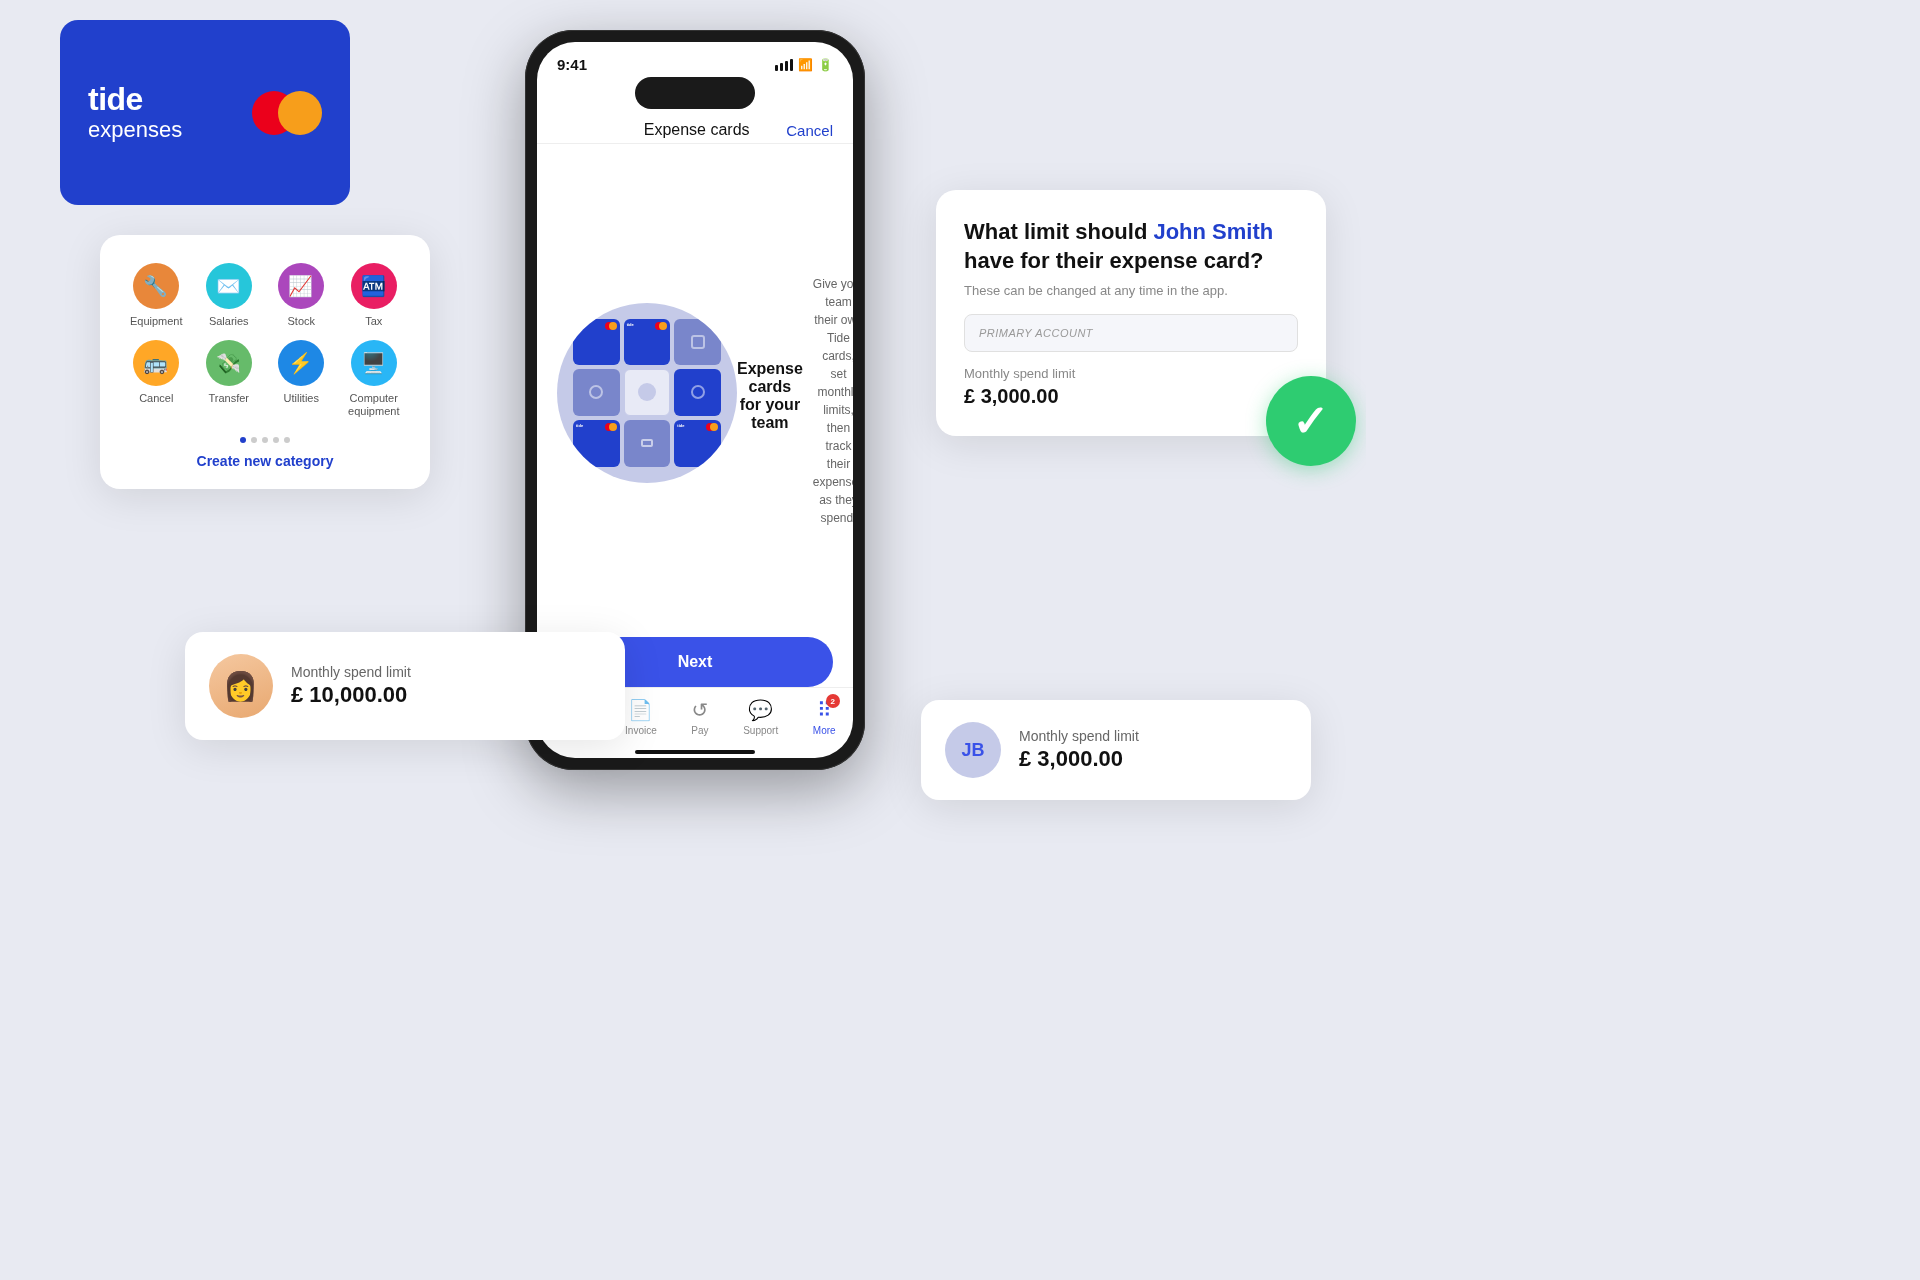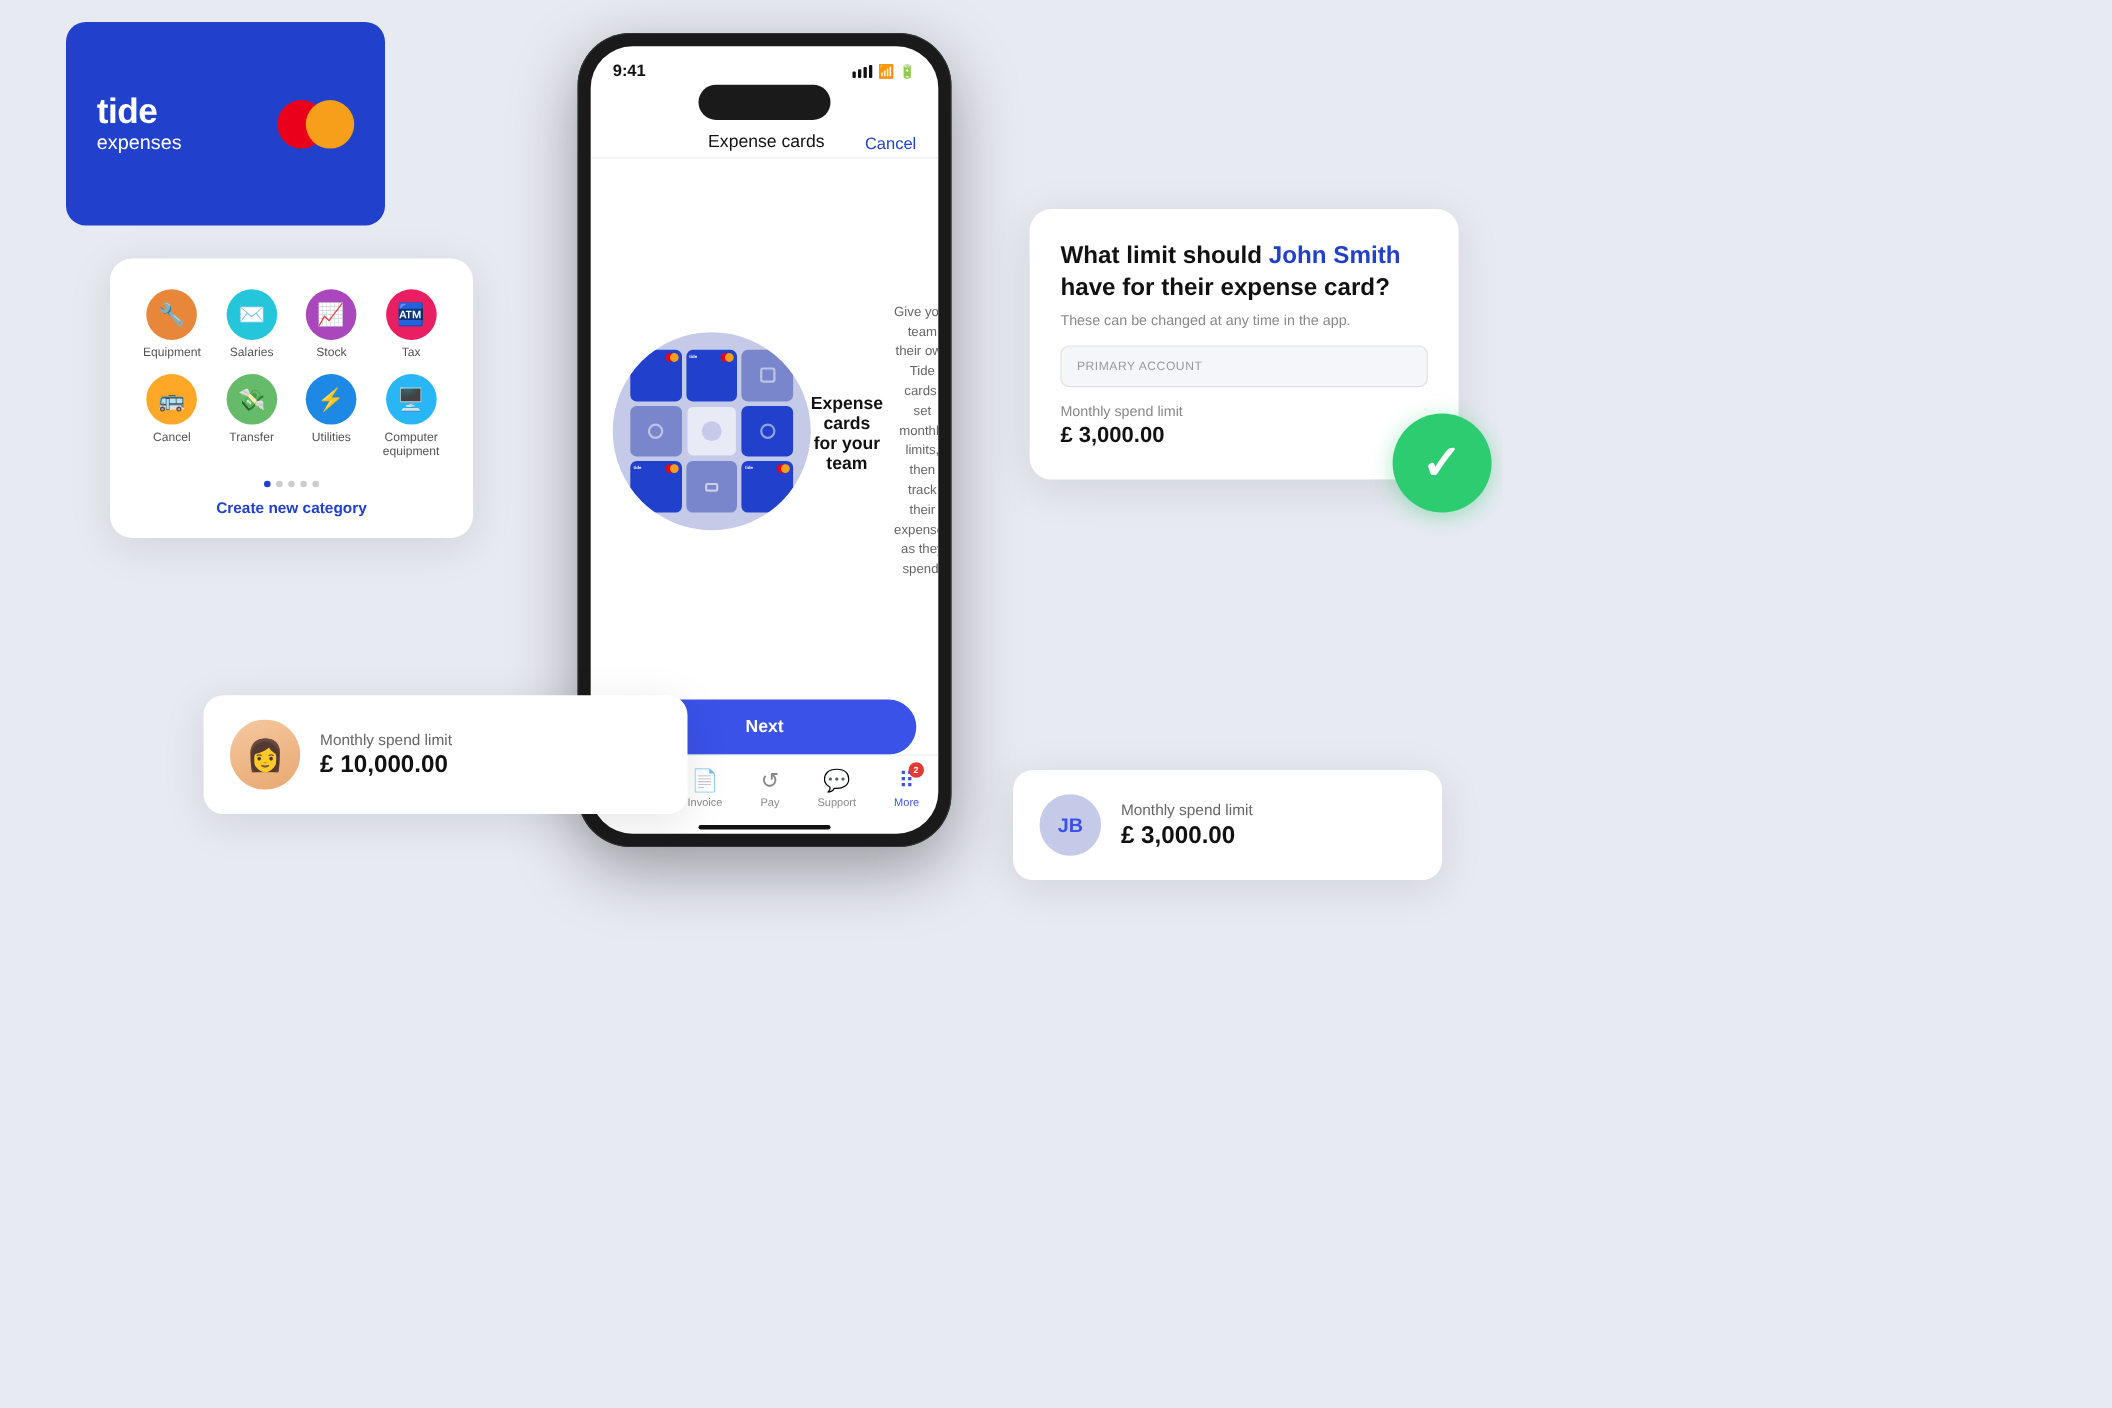--- a/index.html
+++ b/index.html
@@ -30,21 +30,21 @@
     .tide-logo-text {
       color: white;
     }
     .tide-logo-text .tide-title {
       font-size: 32px;
       font-weight: 700;
       letter-spacing: -0.5px;
       line-height: 1;
     }
     .tide-logo-text .tide-sub {
-      font-size: 18px;
+      font-size: 22px;
       font-weight: 400;
       margin-top: 2px;
     }
     .mastercard-icon {
       display: flex;
       margin-left: auto;
     }
     .mc-red {
       width: 44px;
       height: 44px;
@@ -419,20 +419,21 @@
     .primary-account-field {
       background: #f5f6fa;
       border: 1px solid #e0e0e0;
       border-radius: 8px;
       padding: 12px 14px;
       font-size: 11px;
       color: #999;
       letter-spacing: 0.5px;
       text-transform: uppercase;
       margin-bottom: 14px;
+      font-style: italic;
     }
     .monthly-limit-section .ml-label {
       font-size: 13px;
       color: #888;
       margin-bottom: 4px;
     }
     .monthly-limit-section .ml-amount {
       font-size: 20px;
       font-weight: 700;
       color: #111;

